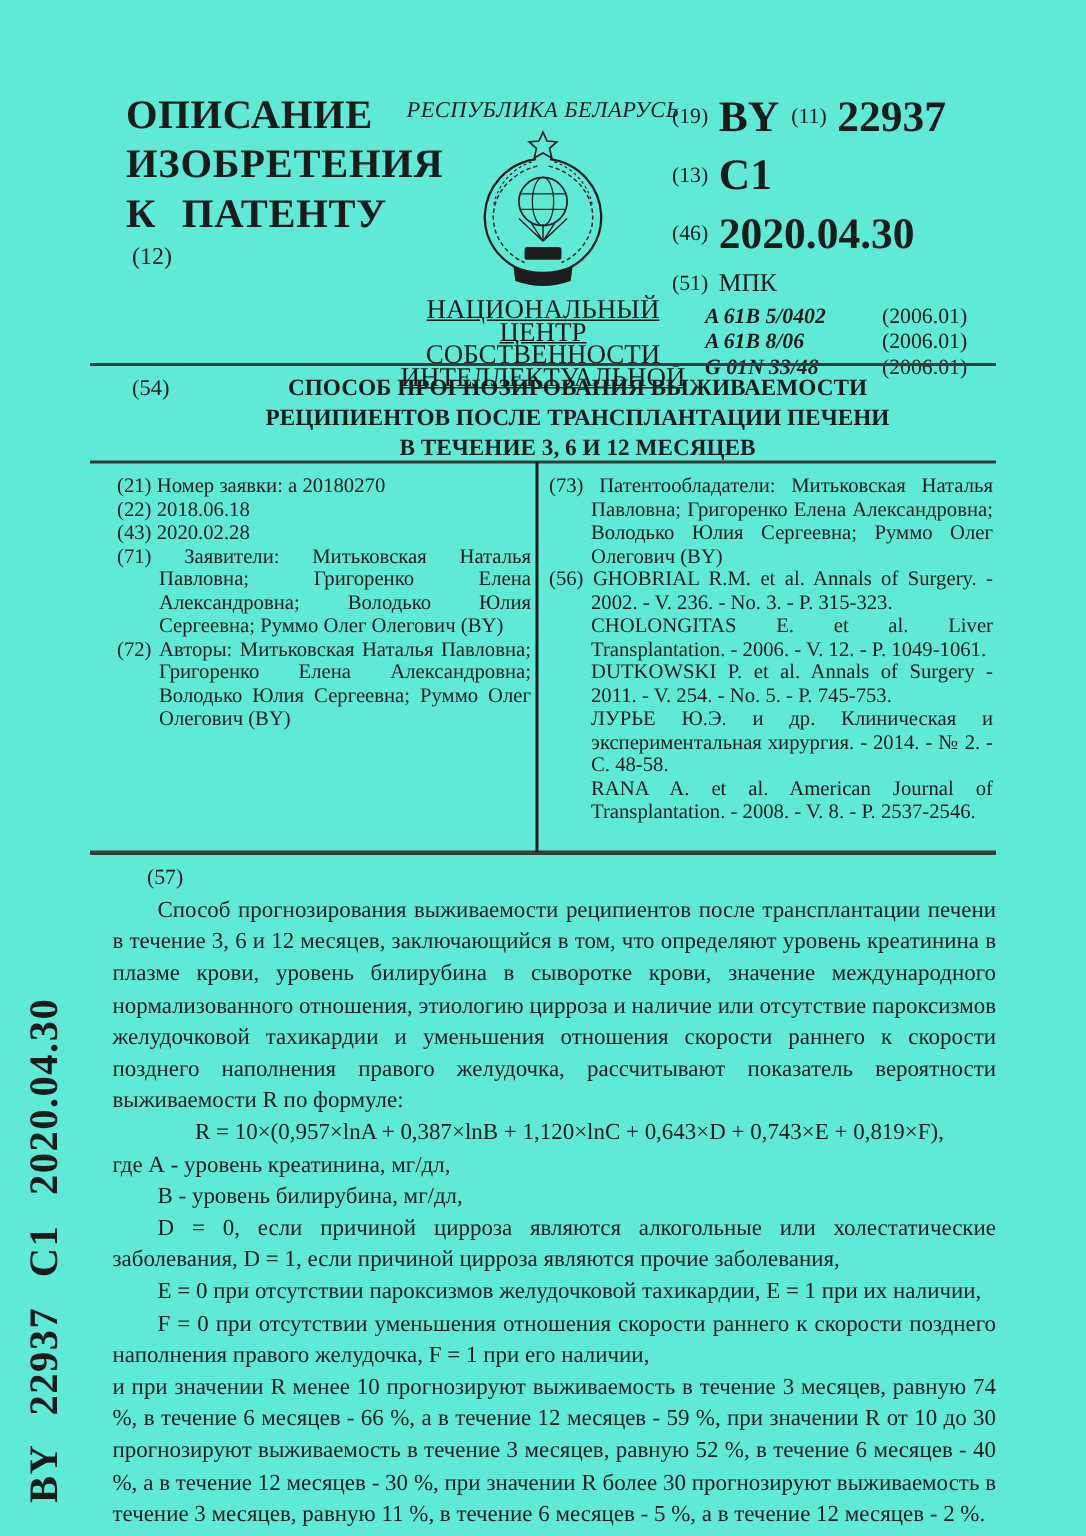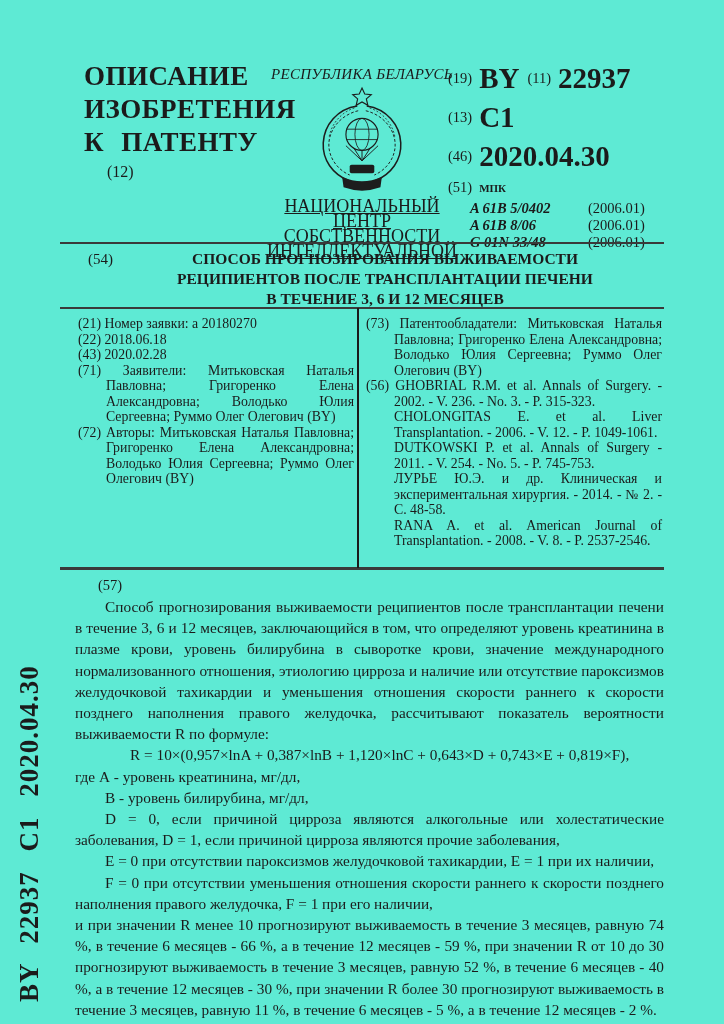--- a/index.html
+++ b/index.html
@@ -3,31 +3,31 @@
 <meta charset="utf-8">
 <style>
   html,body{margin:0;padding:0;background:#fff;}
   .page{
     position:relative;width:724px;height:1024px;margin:0 auto;background:#5eead4;
     font-family:"Liberation Serif","DejaVu Serif",serif;color:#1b1b1b;overflow:hidden;
   }
   
   .doc-type{position:absolute;left:84px;top:60px;font-weight:bold;font-size:27px;line-height:33px;letter-spacing:.5px;}
   .doc-type .wide{letter-spacing:.5px;word-spacing:10px;}
-  .code12{position:absolute;left:88px;top:163px;font-size:16px;margin-left:19px;}
+  .code12{position:absolute;left:88px;top:163px;font-size:16px;}
   .center-block{position:absolute;left:258px;top:66px;width:208px;text-align:center;}
   .country{font-size:15px;letter-spacing:.3px;white-space:nowrap;font-style:italic;}
   .emblem{margin:2px auto 0 auto;display:block;}
   .office{font-size:18px;line-height:15px;margin-top:2px;text-decoration:underline;}
   .codes-block{position:absolute;left:448px;top:62px;width:230px;}
   .coderow{display:flex;align-items:center;margin-bottom:6px;}
   .paren{font-size:14.5px;margin-right:7px;white-space:nowrap;}
   .bigcode{font-size:29px;font-weight:bold;white-space:nowrap;}
   .bigcode.sp{margin-right:8px;}
-  .mpk{font-size:11px;font-weight:bold;}
+  .mpk{font-size:17px;}
   .ipc-table{margin:4px 0 0 22px;font-size:14.5px;}
   .ipc-row{display:flex;line-height:17px;}
   .ipc-code{font-weight:bold;font-style:italic;width:118px;white-space:nowrap;}
   .ipc-year{white-space:nowrap;}
   
   .hr1{position:absolute;left:60px;width:604px;background:#3a3a3a;}
   
   .sec54-num{position:absolute;left:88px;top:251px;font-size:15px;}
   .sec54{position:absolute;left:130px;top:249px;width:510px;text-align:center;font-weight:bold;font-size:15.5px;line-height:20px;}
   

